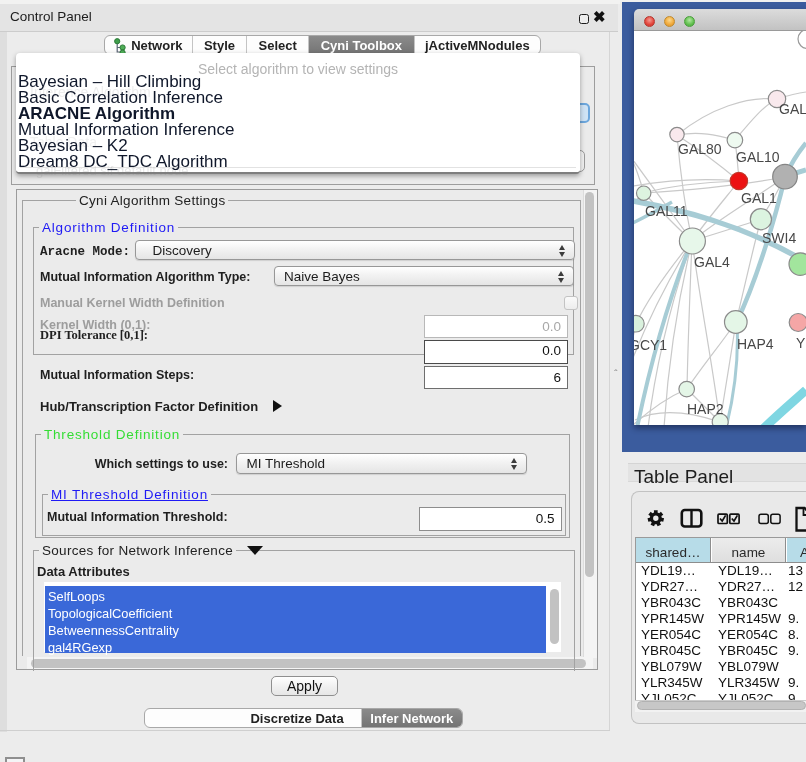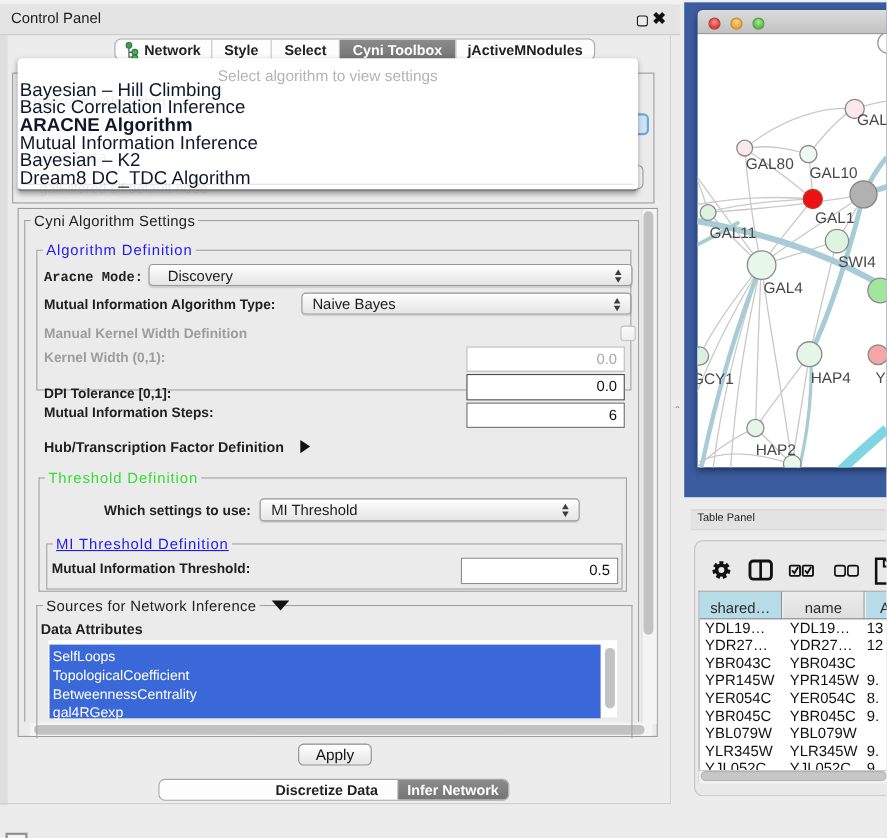--- a/index.html
+++ b/index.html
@@ -71,21 +71,21 @@
 
   <div class="abs" style="left:16px;top:189px;width:582px;height:481px;border:1px solid #9b9b9b;background:#ebebeb;"></div>
 
   <div class="abs" style="left:583px;top:190px;width:14px;height:468px;background:#f4f4f4;border-left:1px solid #dcdcdc;"></div>
   <div class="abs" style="left:585px;top:192px;width:8.5px;height:385px;background:#c2c2c2;border-radius:5px;"></div>
 
   <div class="abs" style="left:27px;top:657px;width:566px;height:12px;background:#f4f4f4;"></div>
   <div class="abs" style="left:31px;top:658.5px;width:555px;height:9.5px;background:#c2c2c2;border-radius:5px;"></div>
 
   <div class="fieldset" style="left:22px;top:200px;width:559px;height:456px;border-bottom:none;">
-    <div class="ftitle" style="font-size:13.5px;letter-spacing:0.3px;color:#222;">Cyni Algorithm Settings</div>
+    <div class="ftitle" style="font-size:13.5px;letter-spacing:0.3px;color:#222;margin-left:48px;">Cyni Algorithm Settings</div>
   </div>
 
   <div class="fieldset" style="left:33px;top:227px;width:541px;height:128px;">
     <div class="ftitle" style="color:#1f1af5;">Algorithm Definition</div>
   </div>
 
   <div class="lbl abs" style="left:40px;top:245px;font-family:Liberation Mono, monospace;">Aracne Mode:</div>
   <div class="combo" style="left:134.5px;top:240px;width:440px;height:20px;padding-left:17px;">Discovery
     <div class="step">
         <div class="up"></div>
@@ -98,21 +98,21 @@
         <div class="up"></div>
         <div class="dn"></div>
       </div></div>
 
   <div class="lbl dis abs" style="left:40px;top:296px;">Manual Kernel Width Definition</div>
   <div class="abs" style="left:564px;top:296px;width:14px;height:14px;border:1px solid #c3c3c3;border-radius:3px;background:linear-gradient(#fafafa,#ededed);"></div>
 
   <div class="lbl dis abs" style="left:40px;top:318px;">Kernel Width (0,1):</div>
   <div class="tfield" style="left:424px;top:315px;width:144px;height:23px;border:1px solid #b8b8b8;color:#a8a8a8;">0.0</div>
 
-  <div class="lbl abs" style="left:40px;top:351px;">DPI Tolerance [0,1]:</div>
+  <div class="lbl abs" style="left:40px;top:328px;font-family:Liberation Serif, serif;">DPI Tolerance [0,1]:</div>
   <div class="tfield" style="left:424px;top:340px;width:144px;height:23.5px;border:1.5px solid #4a4a4a;line-height:20px;">0.0</div>
 
   <div class="lbl abs" style="left:40px;top:368px;">Mutual Information Steps:</div>
   <div class="tfield" style="left:424px;top:365.5px;width:144px;height:23.5px;border:1.5px solid #6e6e6e;">6</div>
 
   <div class="lbl abs" style="left:40px;top:399px;font-size:13px;">Hub/Transcription Factor Definition</div>
   <div class="abs" style="left:273px;top:399.5px;width:0;height:0;border-top:6.5px solid transparent;border-bottom:6.5px solid transparent;border-left:9px solid #111;"></div>
 
   <div class="fieldset" style="left:35px;top:434px;width:535px;height:104px;">
     <div class="ftitle" style="background:#ebebeb;color:#35dd35;">Threshold Definition</div>
@@ -252,21 +252,21 @@
       <text x="762" y="243">SWI4</text>
       <text x="694" y="266.5">GAL4</text>
       <text x="629" y="349.5">GCY1</text>
       <text x="737" y="348.5">HAP4</text>
       <text x="796" y="348">Y</text>
       <text x="687" y="413.5">HAP2</text>
     </g>
   </svg>
 
   <div class="abs" style="left:628px;top:463px;width:178px;height:19px;background:#e3e3e3;border-top:1px solid #d4d4d4;border-bottom:1px solid #d8d8d8;"></div>
-  <div class="abs" style="left:634px;top:466px;font-size:10px;color:#1d1d1d;">Table Panel</div>
+  <div class="abs" style="left:634px;top:466px;font-size:19px;color:#1d1d1d;">Table Panel</div>
 
   <div class="abs" style="left:631px;top:491px;width:175px;height:233px;background:#e9e9e9;border:1px solid #c2c2c2;border-radius:8px 0 0 8px;border-right:none;"></div>
 
   <svg class="abs" style="left:644px;top:506px;" width="162" height="26" viewBox="0 0 162 26">
     <g fill="#111" fill-rule="evenodd">
       <path d="M 9.88,4.13 L 13.72,4.13 L 13.56,6.46 L 15.19,7.25 L 16.92,5.66 L 19.31,8.67 L 17.38,10.00 L 17.78,11.76 L 20.10,12.13 L 19.25,15.87 L 17.00,15.19 L 15.88,16.60 L 17.03,18.64 L 13.57,20.31 L 12.70,18.13 L 10.90,18.13 L 10.03,20.31 L 6.57,18.64 L 7.72,16.60 L 6.60,15.19 L 4.35,15.87 L 3.50,12.13 L 5.82,11.76 L 6.22,10.00 L 4.29,8.67 L 6.68,5.66 L 8.41,7.25 L 10.04,6.46 Z M 14.50,12.20 A 2.7 2.7 0 1 0 9.10,12.20 A 2.7 2.7 0 1 0 14.50,12.20 Z"></path>
     </g>
     <g fill="none" stroke="#111">
       <rect x="37.8" y="4" width="19.5" height="16.5" rx="3" stroke-width="2.6"></rect>
       <line x1="47.5" y1="4" x2="47.5" y2="20.5" stroke-width="2.4"></line>

